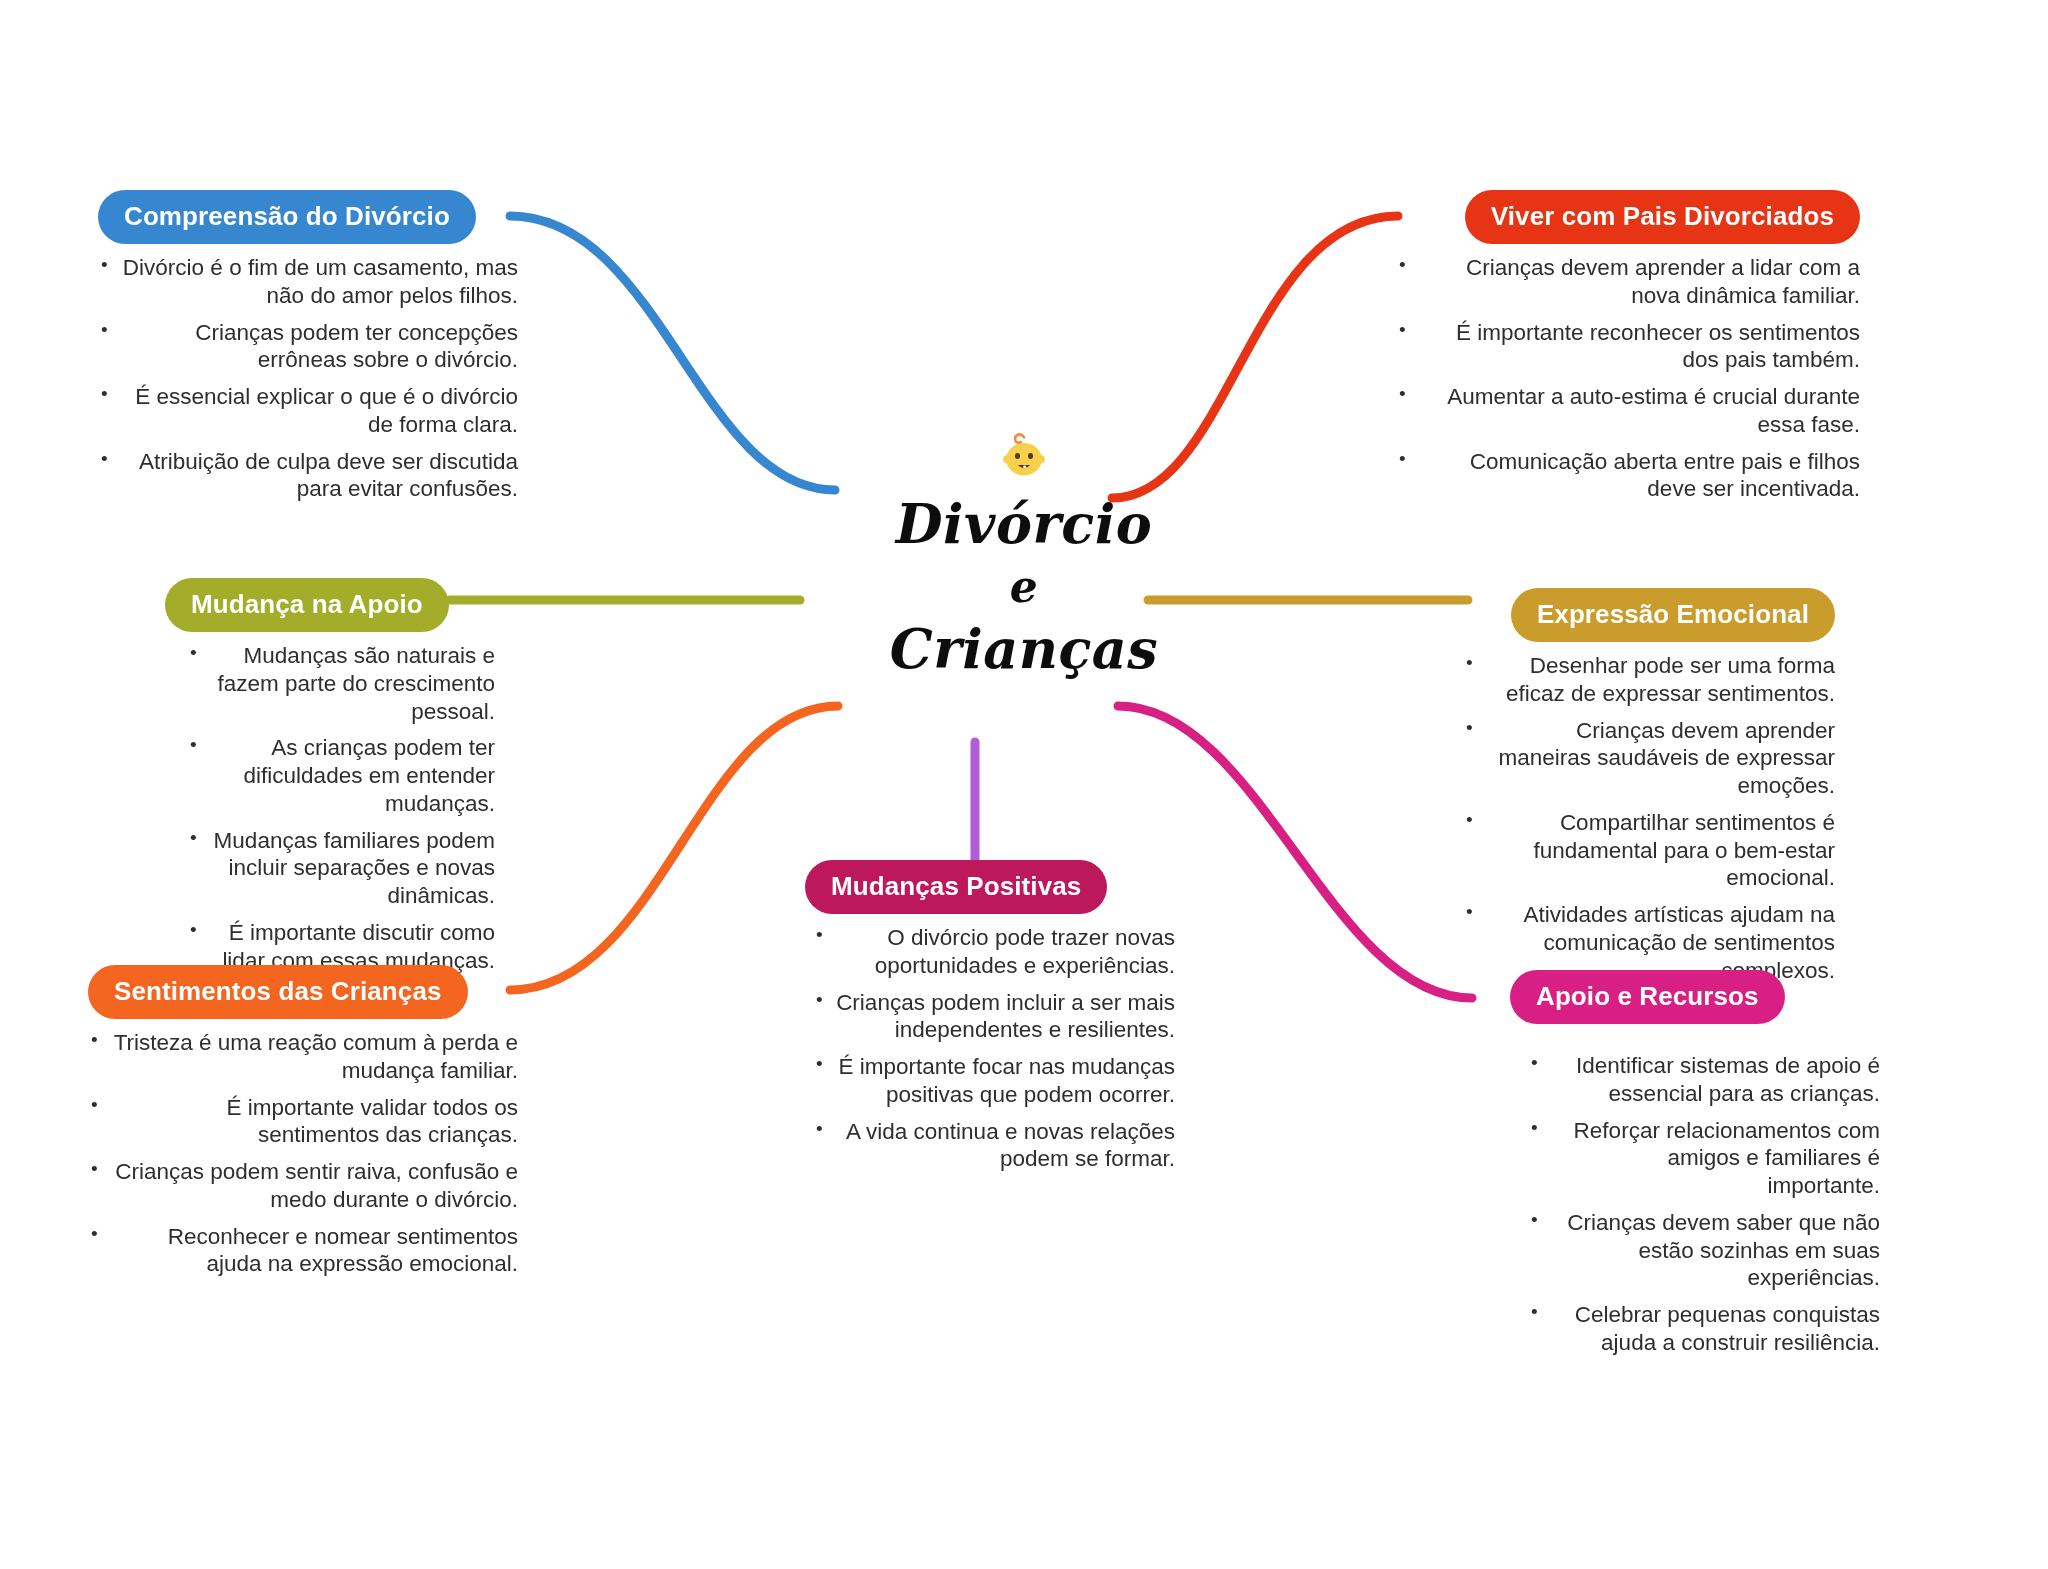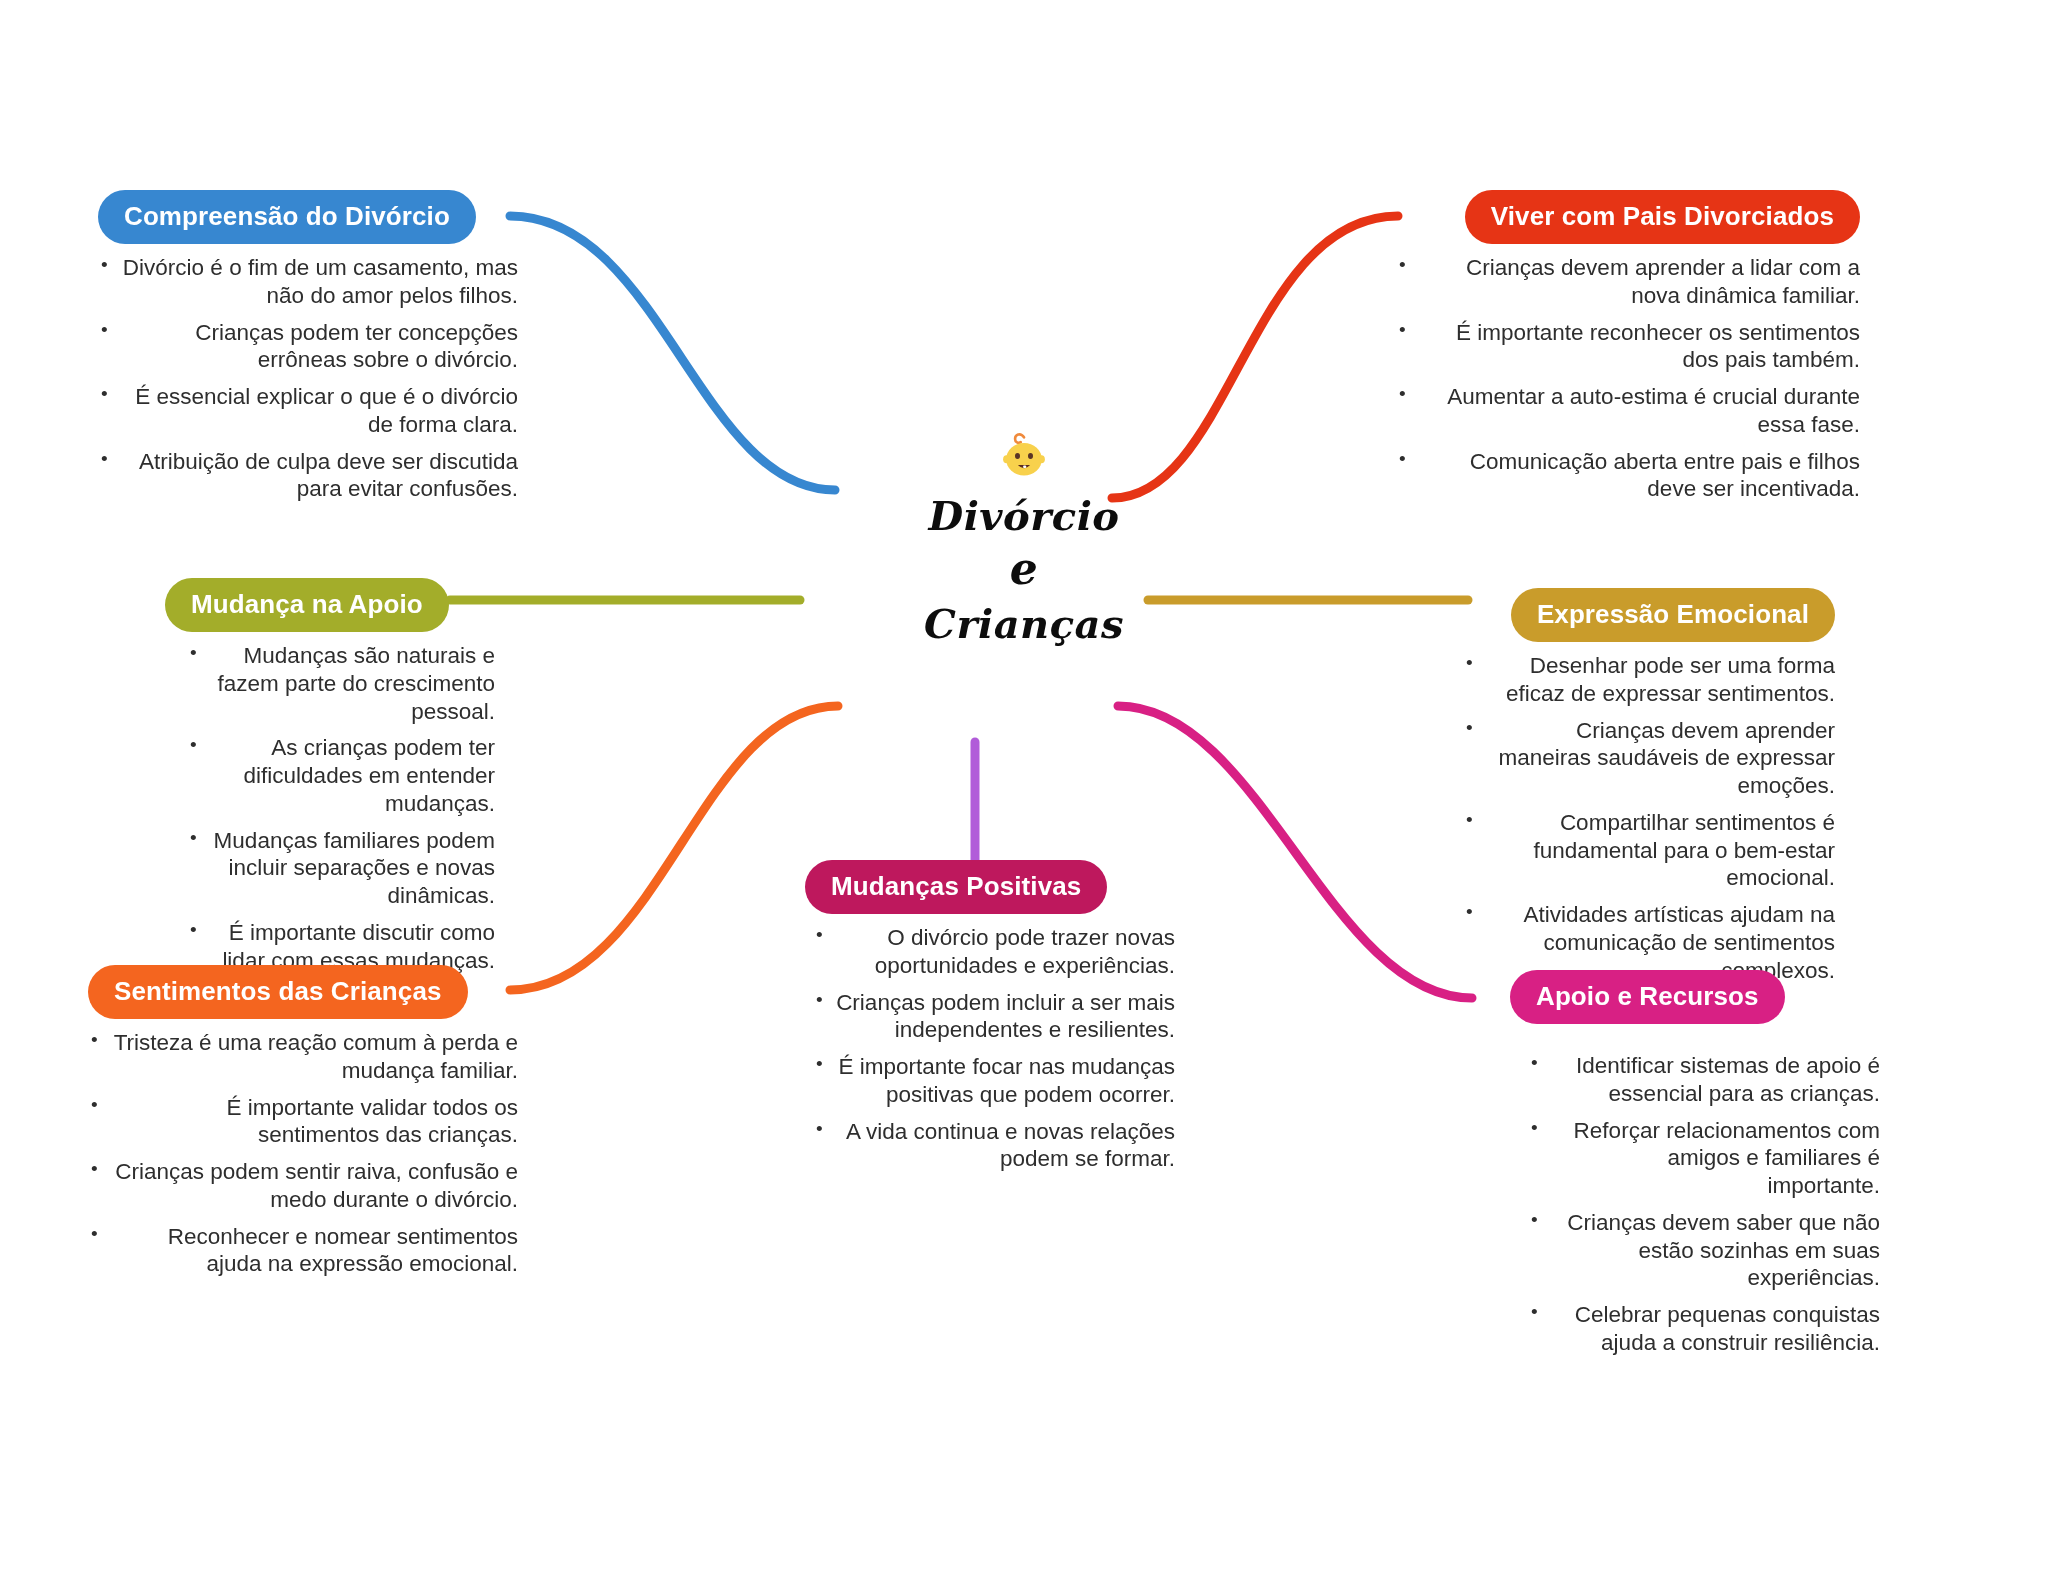--- a/index.html
+++ b/index.html
@@ -76,21 +76,21 @@
   }
   #baby{
     display:block;margin:0 auto 8px auto;
     width:52px;height:52px;
   }
   .center-line{
     font-family:"DejaVu Serif", serif;
     font-style:italic;
     font-weight:700;
     color:#0d0d0d;
-    font-size:40px;
+    font-size:54px;
     line-height:1.28;
     letter-spacing:.5px;
   }
   .center-line.small{font-size:44px;}
 </style>
 </head>
 <body style="background: rgb(255, 255, 255);">
 
 <div id="canvas">
 

